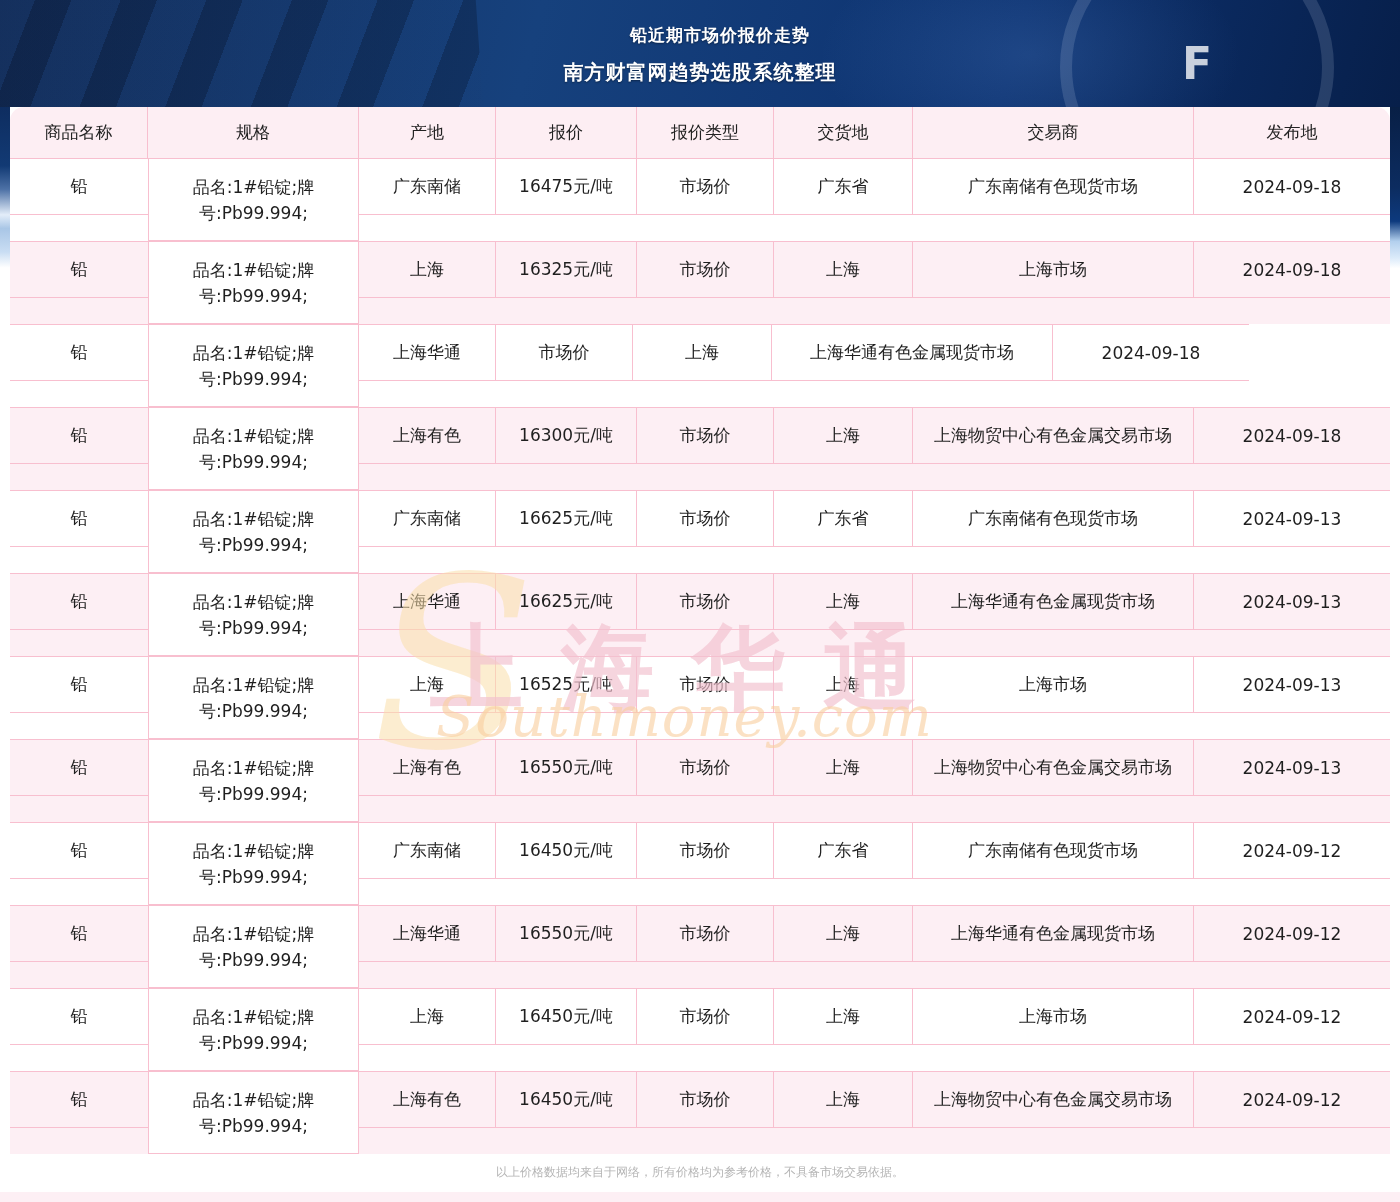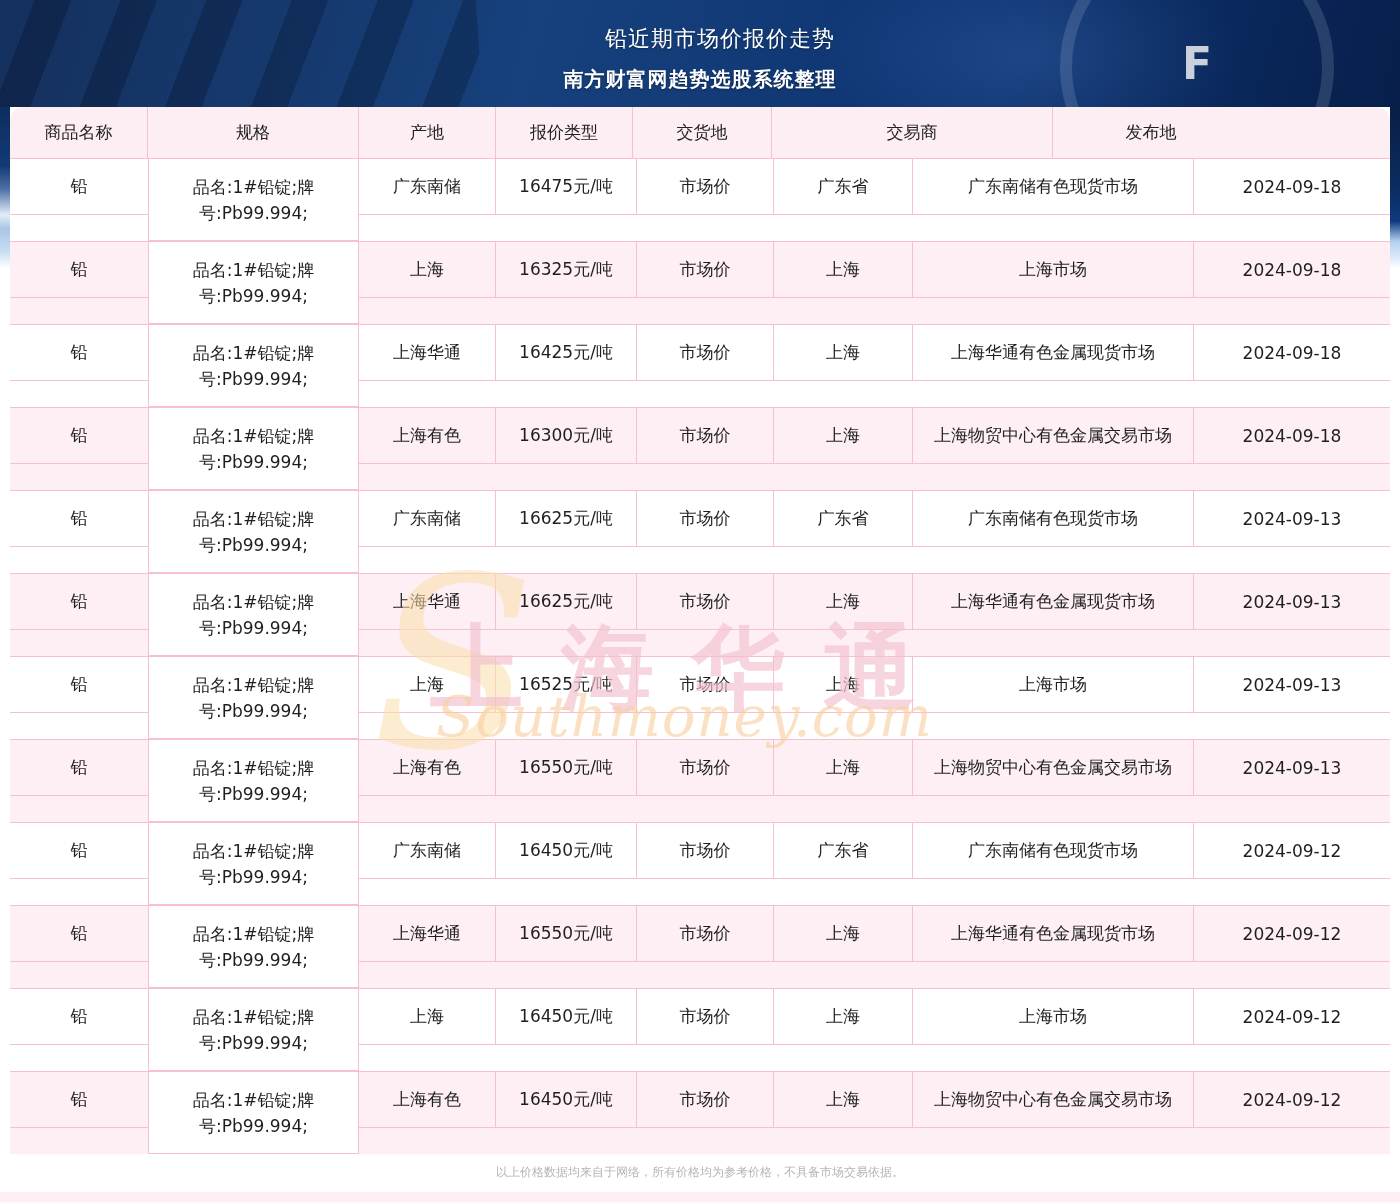--- a/index.html
+++ b/index.html
@@ -25,21 +25,21 @@
   }
   .gauge{
     position:absolute;left:1060px;top:-70px;width:250px;height:250px;border-radius:50%;
     border:12px solid rgba(235,243,255,.14);
   }
   .gauge-letter{
     position:absolute;left:1182px;top:38px;font-size:44px;font-weight:bold;
     color:rgba(255,255,255,.78);
   }
   .titles{position:absolute;left:0;top:0;width:1400px;text-align:center;color:#ffffff;}
-  .title-main{margin-top:24px;font-size:22px;font-weight:normal;letter-spacing:1px;text-shadow:0 1px 2px rgba(0,0,0,.4);margin-left:40px;}
+  .title-main{margin-top:24px;font-size:17px;font-weight:bold;letter-spacing:1px;text-shadow:0 1px 2px rgba(0,0,0,.4);margin-left:40px;}
   .title-sub{margin-top:12px;font-size:20px;font-weight:bold;letter-spacing:1px;text-shadow:0 1px 2px rgba(0,0,0,.4);}
   
   .edge-left{
     position:absolute;left:0;top:107px;width:10px;height:196px;
     background:linear-gradient(180deg,#0e2d60 0%,#123a74 30%,#4d71a6 42%,#e3edf9 55%,#a9c6e6 62%,#c9ddf3 74%,#ffffff 82%);
   }
   .edge-right{
     position:absolute;right:0;top:107px;width:10px;height:168px;
     background:linear-gradient(180deg,#081f45 0%,#0c2c60 48%,#0d3a7e 68%,#b3d0ee 80%,#dcebfa 90%,#ffffff 96%);
   }
@@ -110,20 +110,21 @@
   <div class="title-sub">南方财富网趋势选股系统整理</div>
 </div>
 <div class="edge-left"></div>
 <div class="edge-right"></div>
 
 <div class="card">
   <div class="thead">
     <div class="th c1">商品名称</div>
     <div class="th c2">规格</div>
     <div class="th c3">产地</div>
+    <div class="th c4">报价</div>
     <div class="th c5">报价类型</div>
     <div class="th c6">交货地</div>
     <div class="th c7">交易商</div>
     <div class="th c8">发布地</div>
   </div>
 
   <div>
   <div class="block">
     <div class="cells">
       <div class="cell product c1">铅</div>
@@ -148,21 +149,20 @@
       <div class="cell c7">上海市场</div>
       <div class="cell c8">2024-09-18</div>
     </div>
   </div>
 
   <div class="block">
     <div class="cells">
       <div class="cell product c1">铅</div>
       <div class="cell spec c2">品名:1#铅锭;牌号:Pb99.994;</div>
       <div class="cell c3">上海华通</div>
-      <div class="cell c4">16425元/吨</div>
       <div class="cell c5">市场价</div>
       <div class="cell c6">上海</div>
       <div class="cell c7">上海华通有色金属现货市场</div>
       <div class="cell c8">2024-09-18</div>
     </div>
   </div>
 
   <div class="block pink">
     <div class="cells">
       <div class="cell product c1">铅</div>

